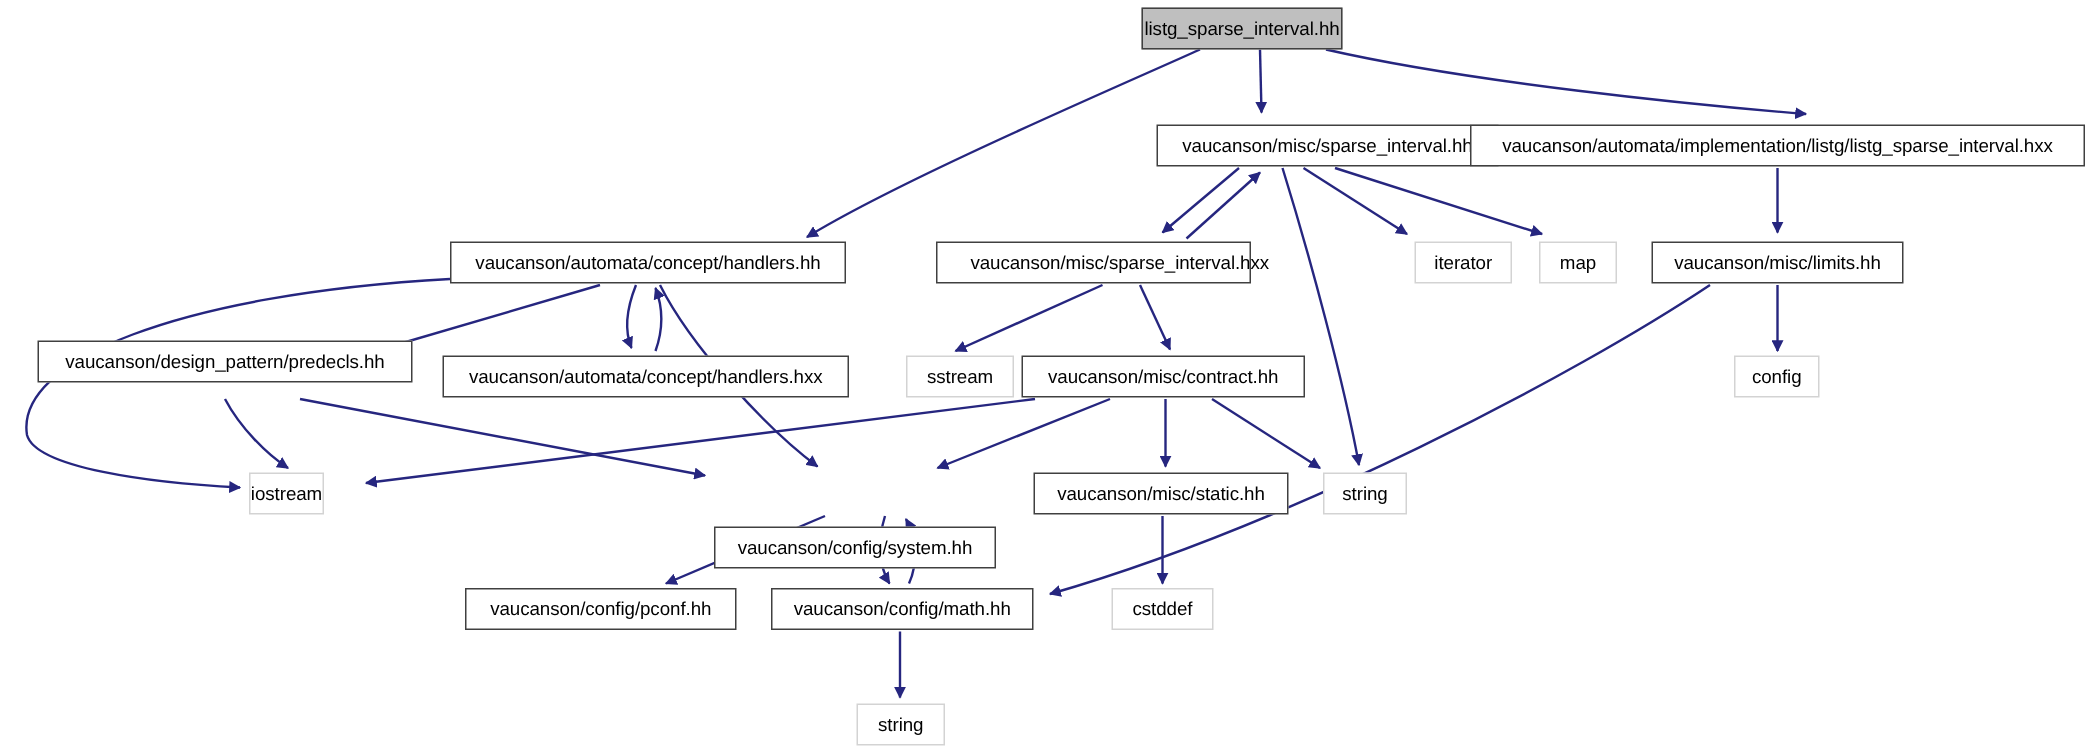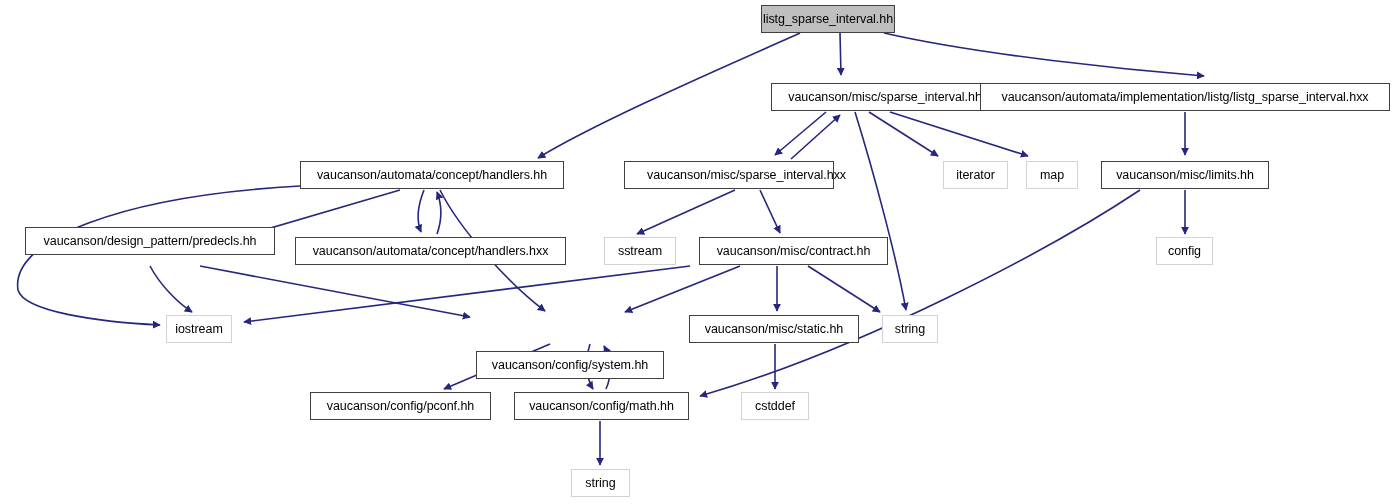--- a/index.html
+++ b/index.html
@@ -122,27 +122,27 @@
       </div>
       <div class="node internal" style="left: 25px; top: 227px; width: 250px;">
         <span class="node-label">vaucanson/design_pattern/predecls.hh</span>
       </div>
       <div class="node internal" style="left: 295px; top: 237px; width: 271px;">
         <span class="node-label">vaucanson/automata/concept/handlers.hxx</span>
       </div>
       <div class="node external" style="left: 588px; top: 237px; width: 72px; margin-left: 16px;">
         <span class="node-label">sstream</span>
       </div>
-      <div class="node internal" style="left: 681px; top: 237px; width: 189px; margin-left: 18px;">
+      <div class="node internal" style="left: 681px; top: 237px; width: 189px;">
         <span class="node-label">vaucanson/misc/contract.hh</span>
       </div>
       <div class="node external" style="left: 1156px; top: 237px; width: 57px;">
         <span class="node-label">config</span>
       </div>
-      <div class="node external" style="left: 166px; top: 315px; width: 66px;">
+      <div class="node external" style="left: 166px; top: 315px; width: 50px;">
         <span class="node-label">iostream</span>
       </div>
       <div class="node internal" style="left: 476px; top: 315px; width: 188px; margin-top: 36px;">
         <span class="node-label">vaucanson/config/system.hh</span>
       </div>
       <div class="node internal" style="left: 689px; top: 315px; width: 170px;">
         <span class="node-label">vaucanson/misc/static.hh</span>
       </div>
       <div class="node external" style="left: 882px; top: 315px; width: 56px;">
         <span class="node-label">string</span>

